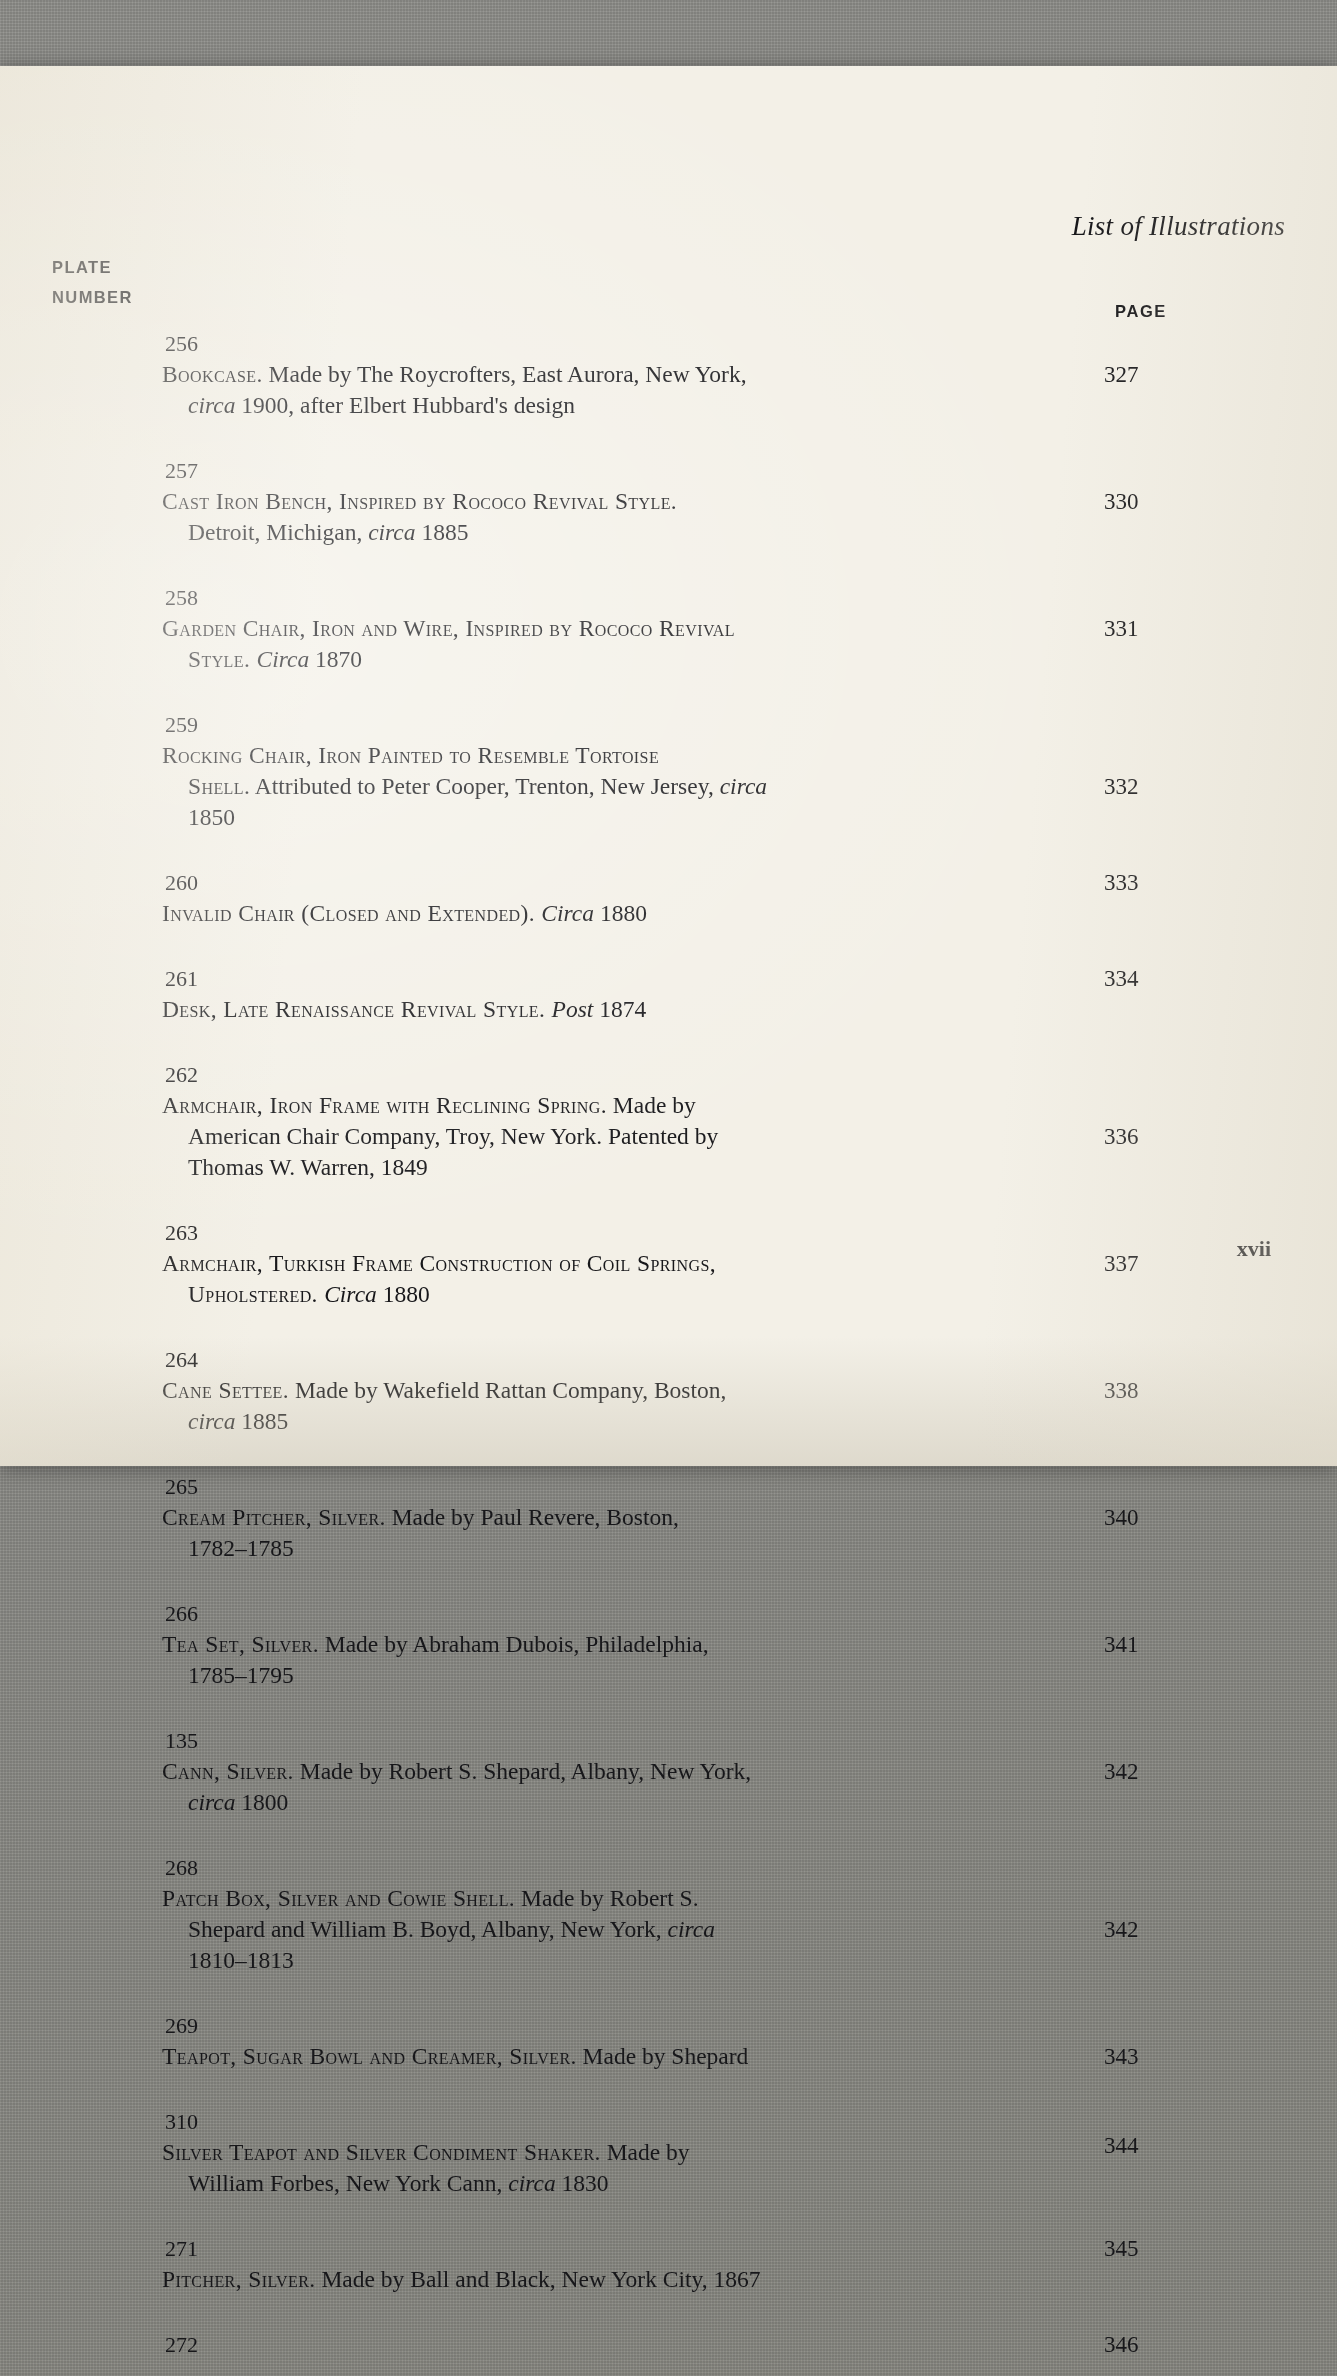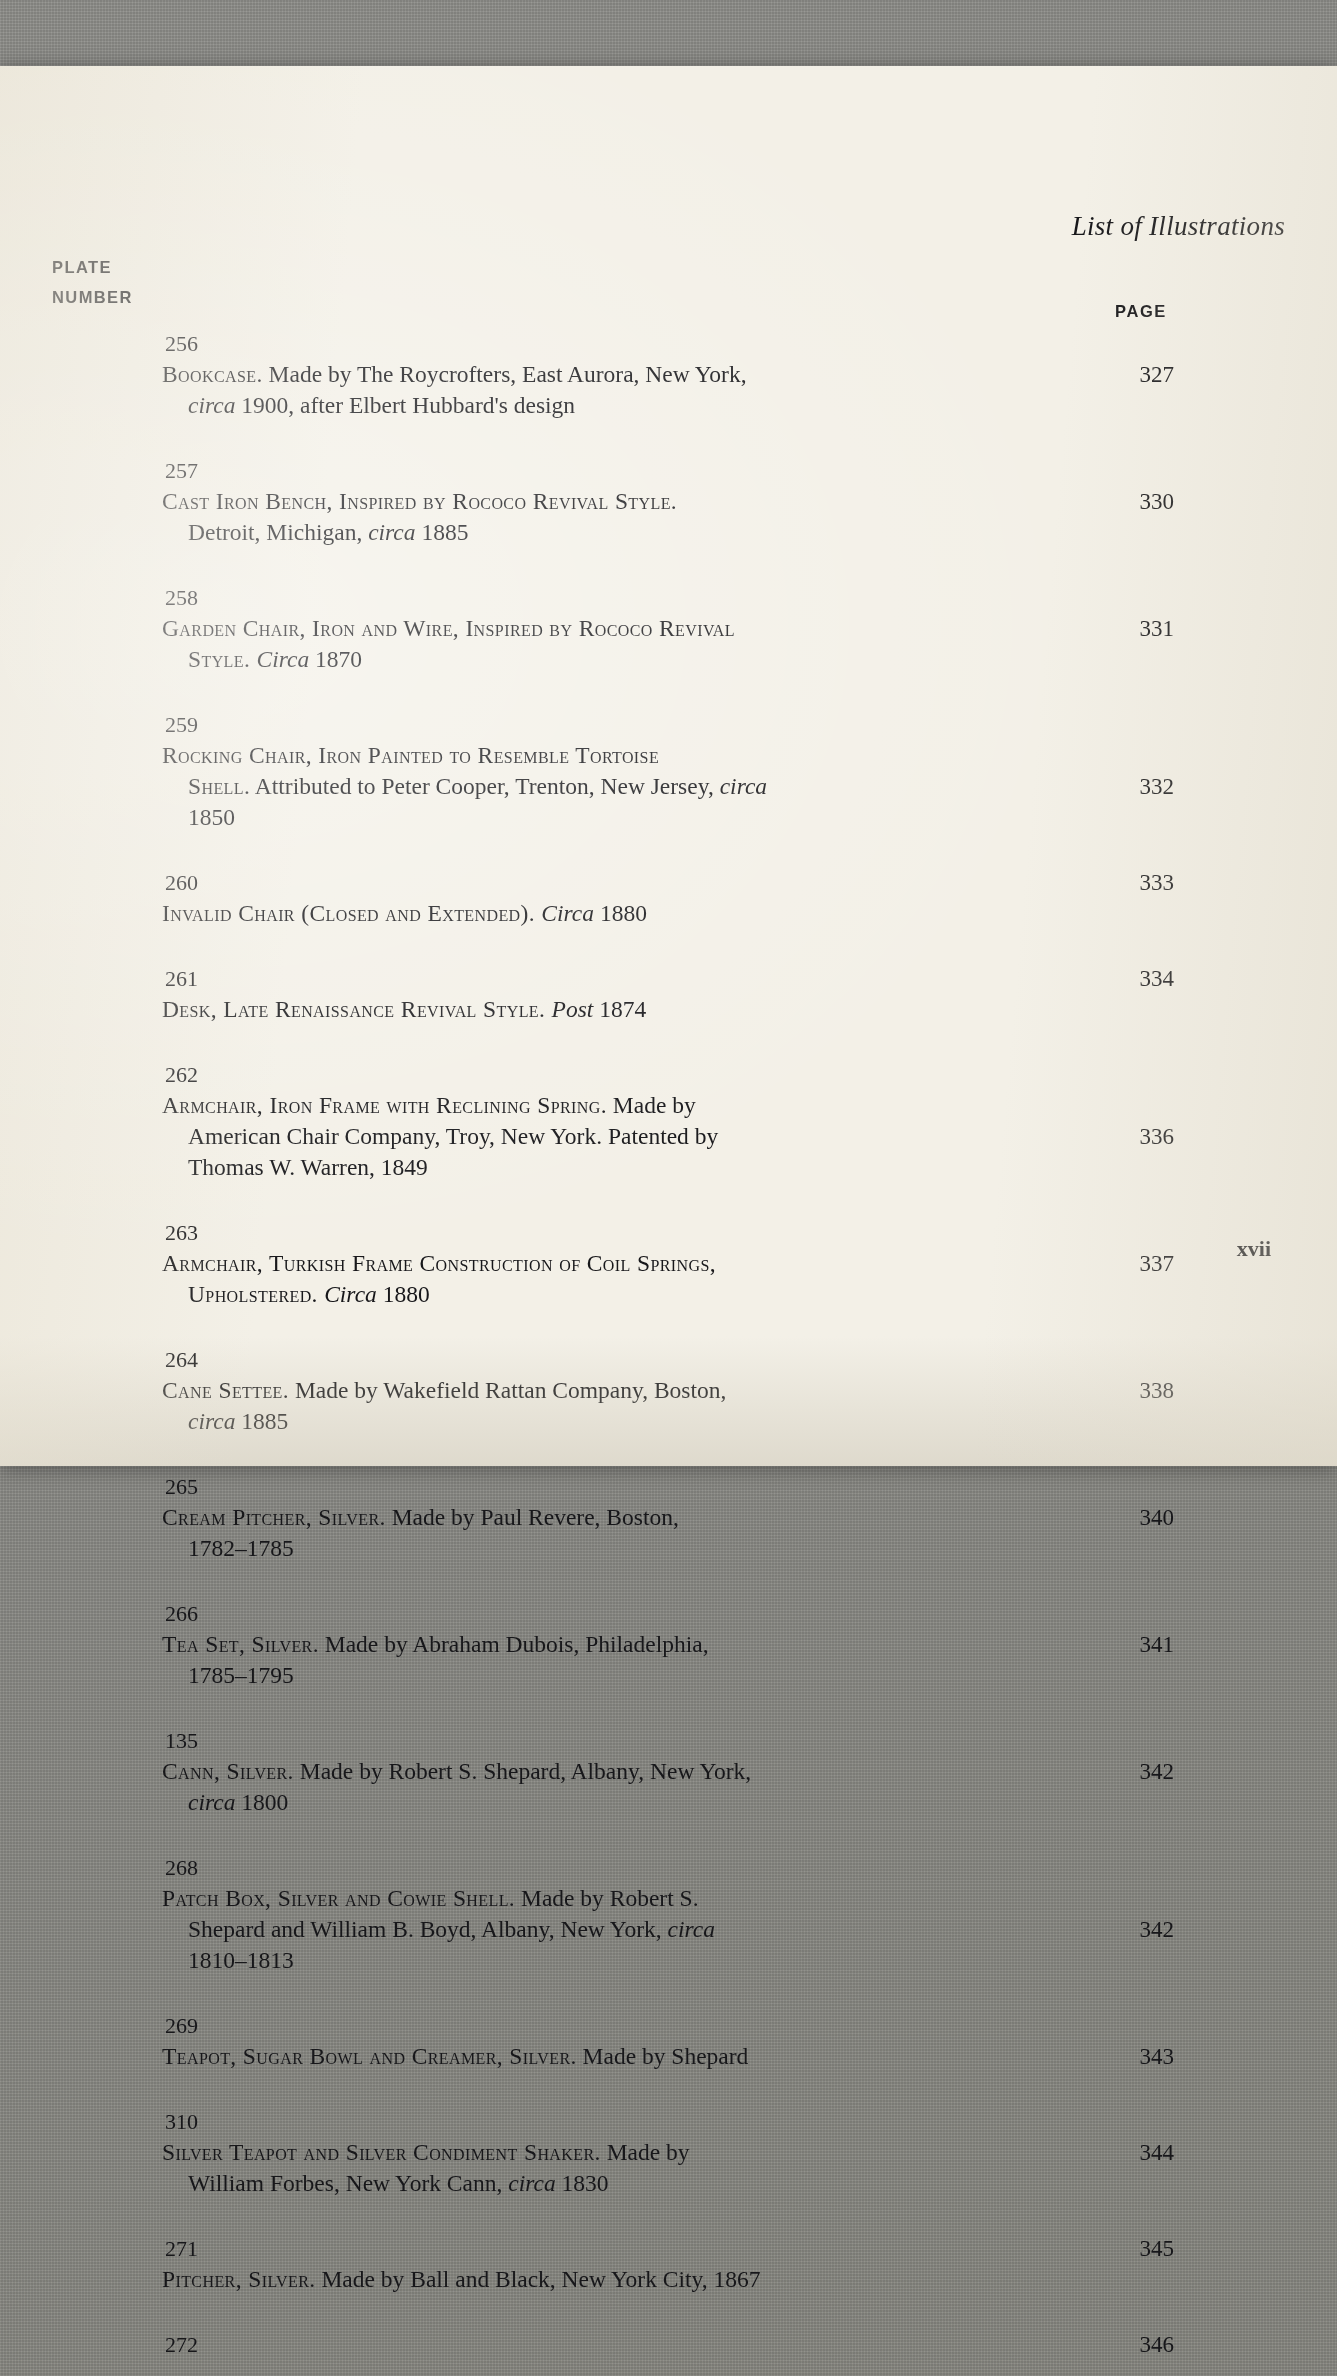--- a/index.html
+++ b/index.html
@@ -135,21 +135,21 @@
     font-variant: small-caps;
     letter-spacing: 0.4px;
   }
   .it {
     font-style: italic;
   }
   .entry .pg {
     position: absolute;
     right: 36px;
     width: 70px;
-    text-align: right;
+    text-align: left;
     font-size: 23px;
   }
 
   .folio {
     position: absolute;
     right: 66px;
     top: 1170px;
     font-size: 22px;
     font-family: "Liberation Serif", serif;
     font-weight: 700;
@@ -176,21 +176,21 @@
           <div class="entry"><span class="num">260</span><span class="body"><span class="ln"><span class="sc">Invalid Chair (Closed and Extended). </span><span class="it">Circa</span><span> 1880</span></span></span><span class="pg" style="top: 0px;">333</span></div>
           <div class="entry"><span class="num">261</span><span class="body"><span class="ln"><span class="sc">Desk, Late Renaissance Revival Style. </span><span class="it">Post</span><span> 1874</span></span></span><span class="pg" style="top: 0px;">334</span></div>
           <div class="entry"><span class="num">262</span><span class="body"><span class="ln"><span class="sc">Armchair, Iron Frame with Reclining Spring.</span><span> Made by</span></span><span class="ln"><span>American Chair Company, Troy, New York. Patented by</span></span><span class="ln"><span>Thomas W. Warren, 1849</span></span></span><span class="pg" style="top: 62px;">336</span></div>
           <div class="entry"><span class="num">263</span><span class="body"><span class="ln"><span class="sc">Armchair, Turkish Frame Construction of Coil Springs,</span></span><span class="ln"><span class="sc">Upholstered. </span><span class="it">Circa</span><span> 1880</span></span></span><span class="pg" style="top: 31px;">337</span></div>
           <div class="entry"><span class="num">264</span><span class="body"><span class="ln"><span class="sc">Cane Settee.</span><span> Made by Wakefield Rattan Company, Boston,</span></span><span class="ln"><span class="it">circa</span><span> 1885</span></span></span><span class="pg" style="top: 31px;">338</span></div>
           <div class="entry"><span class="num">265</span><span class="body"><span class="ln"><span class="sc">Cream Pitcher, Silver.</span><span> Made by Paul Revere, Boston,</span></span><span class="ln"><span>1782–1785</span></span></span><span class="pg" style="top: 31px;">340</span></div>
           <div class="entry"><span class="num">266</span><span class="body"><span class="ln"><span class="sc">Tea Set, Silver.</span><span> Made by Abraham Dubois, Philadelphia,</span></span><span class="ln"><span>1785–1795</span></span></span><span class="pg" style="top: 31px;">341</span></div>
           <div class="entry"><span class="num">135</span><span class="body"><span class="ln"><span class="sc">Cann, Silver.</span><span> Made by Robert S. Shepard, Albany, New York,</span></span><span class="ln"><span class="it">circa</span><span> 1800</span></span></span><span class="pg" style="top: 31px;">342</span></div>
           <div class="entry"><span class="num">268</span><span class="body"><span class="ln"><span class="sc">Patch Box, Silver and Cowie Shell.</span><span> Made by Robert S.</span></span><span class="ln"><span>Shepard and William B. Boyd, Albany, New York, </span><span class="it">circa</span></span><span class="ln"><span>1810–1813</span></span></span><span class="pg" style="top: 62px;">342</span></div>
           <div class="entry"><span class="num">269</span><span class="body"><span class="ln"><span class="sc">Teapot, Sugar Bowl and Creamer, Silver.</span><span> Made by Shepard</span></span></span><span class="pg" style="top: 31px;">343</span></div>
-          <div class="entry"><span class="num">310</span><span class="body"><span class="ln"><span class="sc">Silver Teapot and Silver Condiment Shaker.</span><span> Made by</span></span><span class="ln"><span>William Forbes, New York Cann, </span><span class="it">circa</span><span> 1830</span></span></span><span class="pg" style="top: 31px;">344</span></div>
+          <div class="entry"><span class="num">310</span><span class="body"><span class="ln"><span class="sc">Silver Teapot and Silver Condiment Shaker.</span><span> Made by</span></span><span class="ln"><span>William Forbes, New York Cann, </span><span class="it">circa</span><span> 1830</span></span></span><span class="pg" style="top: 24px;">344</span></div>
           <div class="entry"><span class="num">271</span><span class="body"><span class="ln"><span class="sc">Pitcher, Silver.</span><span> Made by Ball and Black, New York City, 1867</span></span></span><span class="pg" style="top: 0px;">345</span></div>
           <div class="entry">
             <span class="num">272</span>
             <span class="pg" style="top: 0px;">346</span>
           </div>
         </div>
 
       <div class="folio">xvii</div>
     </div>
     <div class="paper-bottom-shade"></div>

